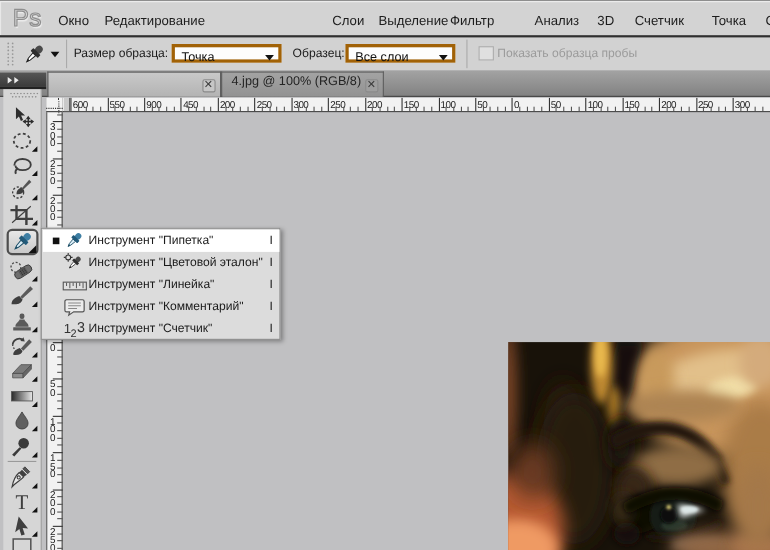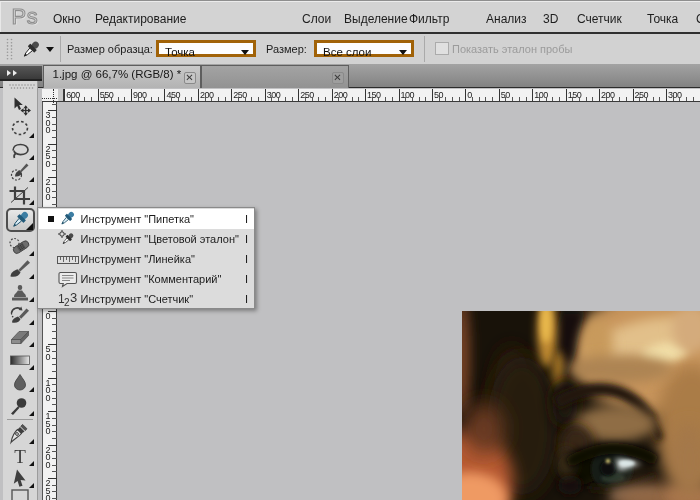--- a/index.html
+++ b/index.html
@@ -108,35 +108,35 @@
       <path d="M12,21.2 l-1.1,-2.9 2.1,0 Z" fill="#222222"></path>
     </g>
   </svg>
 <div class="abs ddarrow" style="left:45.5px; top:47px;"></div>
 <div class="abs" id="optsep1"></div>
 <div class="abs optlabel" style="left:67px; top:43px;">Размер образца:</div>
 <div class="abs dd" style="left:156px; top:40px; width:100px;">
     <span class="ddtxt">Точка</span>
     <span class="ddarrow" style="left:82px; top:7px;"></span>
   </div>
-<div class="abs optlabel" style="left:266px; top:43px;">Размер:</div>
+<div class="abs optlabel" style="left:266px; top:43px;">Образец:</div>
 <div class="abs dd" style="left:314px; top:40px; width:100px;">
     <span class="ddtxt">Все слои</span>
     <span class="ddarrow" style="left:82px; top:7px;"></span>
   </div>
 <div class="abs" id="optsep2"></div>
 <div class="abs" id="chk"></div>
-<div class="abs" id="chklabel">Показать эталон пробы</div>
+<div class="abs" id="chklabel">Показать образца пробы</div>
 
 <div class="abs" id="tabbar"></div>
 <div class="abs tab" id="tab1">
-    <span class="tabtxt">1.jpg @ 66,7% (RGB/8) *</span>
     <span class="tclose" style="left:140px;">✕</span>
   </div>
 <div class="abs tab" id="tab2">
+    <span class="tabtxt">4.jpg @ 100% (RGB/8)</span>
     <span class="tclose" style="left:130px; background:#9e9e9e;">✕</span>
   </div>
 <div class="abs" id="tbdark"></div>
 <div class="abs" id="tbdark2"></div>
 <div class="abs" id="chevA"></div>
 <div class="abs" id="chevB"></div>
 
 <div class="abs" id="rulerH">
     <div class="htickM" style="left: 22.2px;"></div>
     <div class="hlabel" style="left: 24.2px;">600</div>

